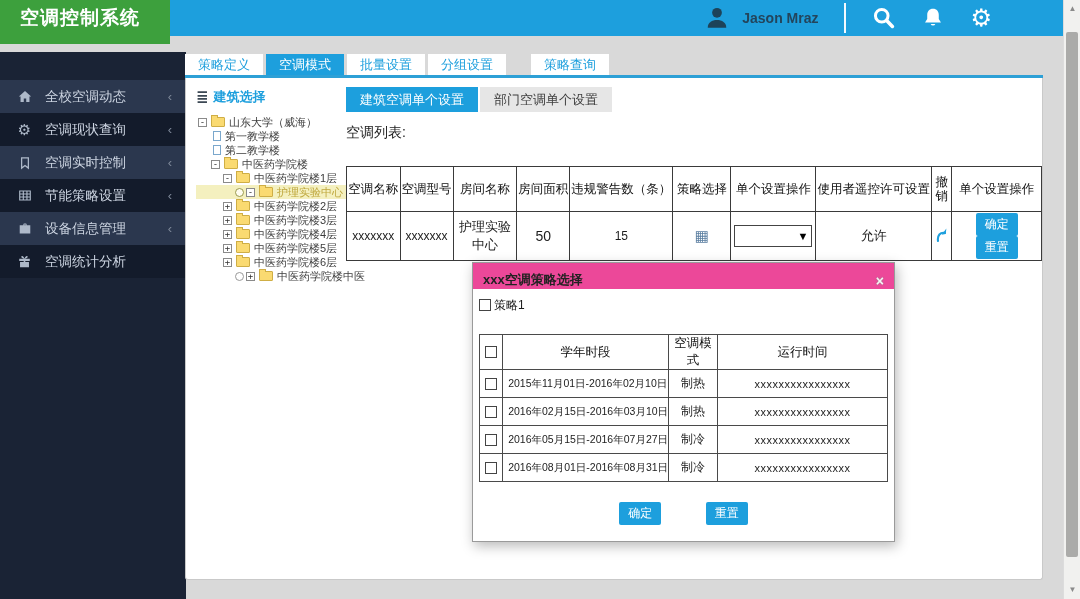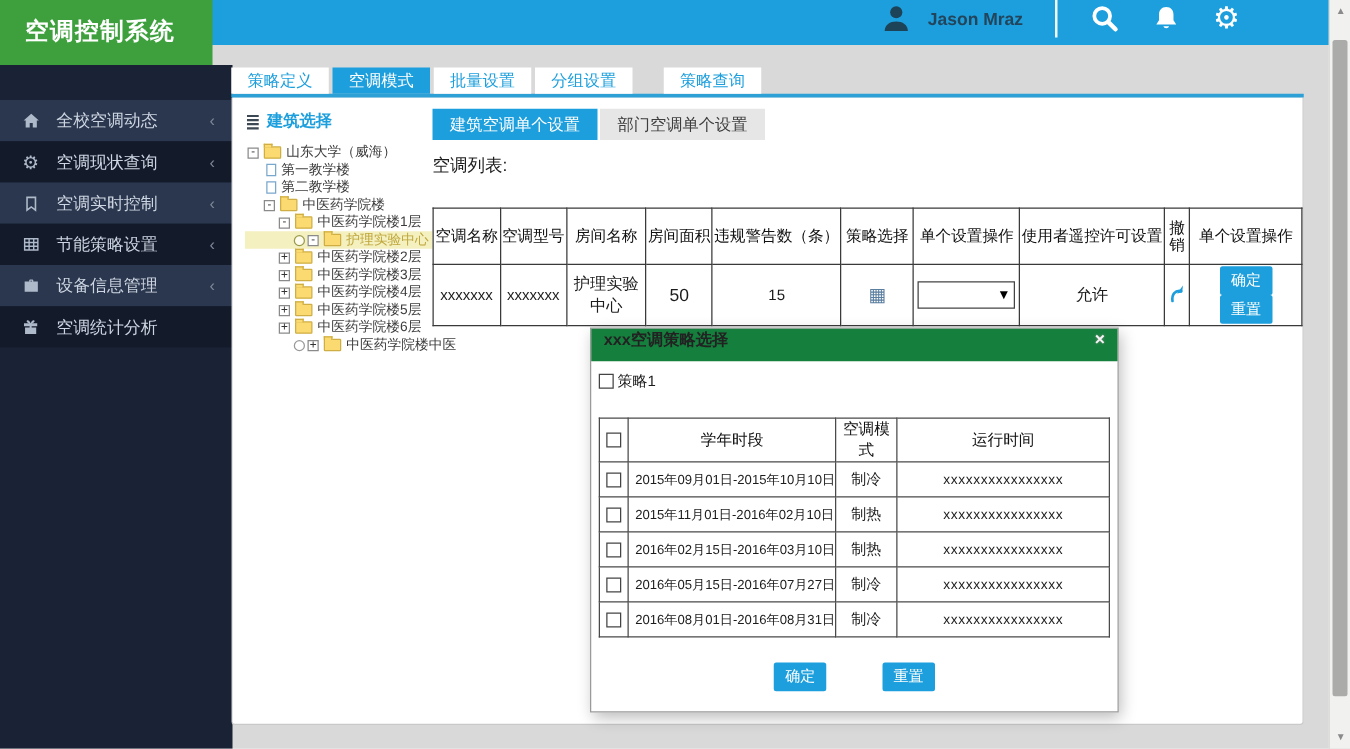--- a/index.html
+++ b/index.html
@@ -3,21 +3,21 @@
 <meta charset="utf-8">
 <style>
   html,body{margin:0;padding:0}
   body{
     width:1080px;height:599px;position:relative;overflow:hidden;
     background:#d9d9d9;
     font-family:"Liberation Sans","DejaVu Sans",sans-serif;
     -webkit-font-smoothing:antialiased;
   }
   
-  .header{position:absolute;left:0;top:0;width:1080px;height:36px;background:#1d9fdd;display:flex;align-items:flex-start}
+  .header{position:absolute;left:0;top:0;width:1080px;height:36px;background:#1d9fdd;display:flex;align-items:center}
   .brand{width:170px;height:52px;background:#3da03d;color:#fff;font-size:19px;font-weight:bold;
     line-height:52px;padding-left:20px;box-sizing:border-box;letter-spacing:1px}
   .huser{margin-left:auto;display:flex;align-items:center;padding-right:88px}
   .uname{color:#23455c;font-size:14px;font-weight:bold;margin:0 26px 0 12px}
   .hdiv{width:2px;height:30px;background:rgba(255,255,255,.95);margin-right:26px}
   .hicon{margin-right:26px;display:flex;align-items:center;cursor:pointer}
   .hgear{color:#fff;font-size:24px;line-height:24px;cursor:pointer}
   
   .vscroll{position:absolute;right:0;top:0;width:17px;height:599px;background:#f1f1ef;border-left:1px solid #dcdcdc;box-sizing:border-box;z-index:30}
   .varrow{position:absolute;left:0;width:17px;height:14px;color:#8a8a8a;font-size:8px;text-align:center;line-height:14px;cursor:pointer}
@@ -66,21 +66,21 @@
   .actable th.wrap{white-space:normal;line-height:14px}
   .actable td{height:44px;font-size:12px;color:#1c1c1c}
   .selbox{display:inline-block;width:76px;height:20px;border:1px solid #444;background:#fff;position:relative;cursor:pointer;vertical-align:middle}
   .selbox::after{content:"▼";position:absolute;right:3px;top:3px;font-size:11px;color:#000;line-height:14px}
   .grid-ico{font-size:15px;color:#5a7ea0;cursor:pointer;line-height:15px}
   .btn{display:inline-block;background:#1d9fdd;color:#fff;font-size:12px;padding:3px 9px;border-radius:2px;cursor:pointer;margin:0 20px;white-space:nowrap}
   .undo{cursor:pointer;display:inline-block}
   
   .modal{position:absolute;left:472px;top:262px;width:423px;background:#fff;border:1px solid #9a9a9a;
     box-shadow:2px 4px 12px rgba(0,0,0,.28);z-index:20;box-sizing:border-box}
-  .mhead{height:26px;background:#15803d;display:flex;align-items:flex-start;padding:0 10px;font-size:13px;font-weight:bold;color:#222}
+  .mhead{height:26px;background:#ec4899;display:flex;align-items:flex-end;padding:0 10px;font-size:13px;font-weight:bold;color:#222}
   .mclose{margin-left:auto;color:#f5f5f5;font-weight:bold;font-size:14px;cursor:pointer;text-shadow:0 0 2px #8a8a8a}
   .mbody{padding:5px 6px 16px}
   .prow{display:flex;align-items:center;height:22px;font-size:12px;color:#1c1c1c}
   .cbx{display:inline-block;width:12px;height:12px;box-sizing:border-box;border:1px solid #444;background:#fff;margin-right:3px;cursor:pointer;flex:none}
   .cbx.center{margin:0 auto;display:block}
   .mtable{border-collapse:collapse;margin-top:18px;table-layout:fixed}
   .mtable th,.mtable td{border:1px solid #4a4a4a;height:27px;padding:0;overflow:hidden}
   .mtable th{font-size:12.5px;font-weight:normal;color:#111;text-align:center}
   .mtable td.per{font-size:10.5px;text-align:left;padding-left:5px;white-space:nowrap;color:#1c1c1c}
   .mtable td.mode{font-size:12px;text-align:center;color:#1c1c1c}
@@ -337,28 +337,20 @@
               <span class="cbx center"></span>
             </th>
         <th>学年时段</th>
         <th>空调模式</th>
         <th>运行时间</th>
       </tr>
       <tr>
         <td>
               <span class="cbx center"></span>
             </td>
-        <td class="per">2015年09月01日-2015年10月10日</td>
-        <td class="mode">制冷</td>
-        <td class="rt">xxxxxxxxxxxxxxxx</td>
-      </tr>
-      <tr>
-        <td>
-              <span class="cbx center"></span>
-            </td>
         <td class="per">2015年11月01日-2016年02月10日</td>
         <td class="mode">制热</td>
         <td class="rt">xxxxxxxxxxxxxxxx</td>
       </tr>
       <tr>
         <td>
               <span class="cbx center"></span>
             </td>
         <td class="per">2016年02月15日-2016年03月10日</td>
         <td class="mode">制热</td>

